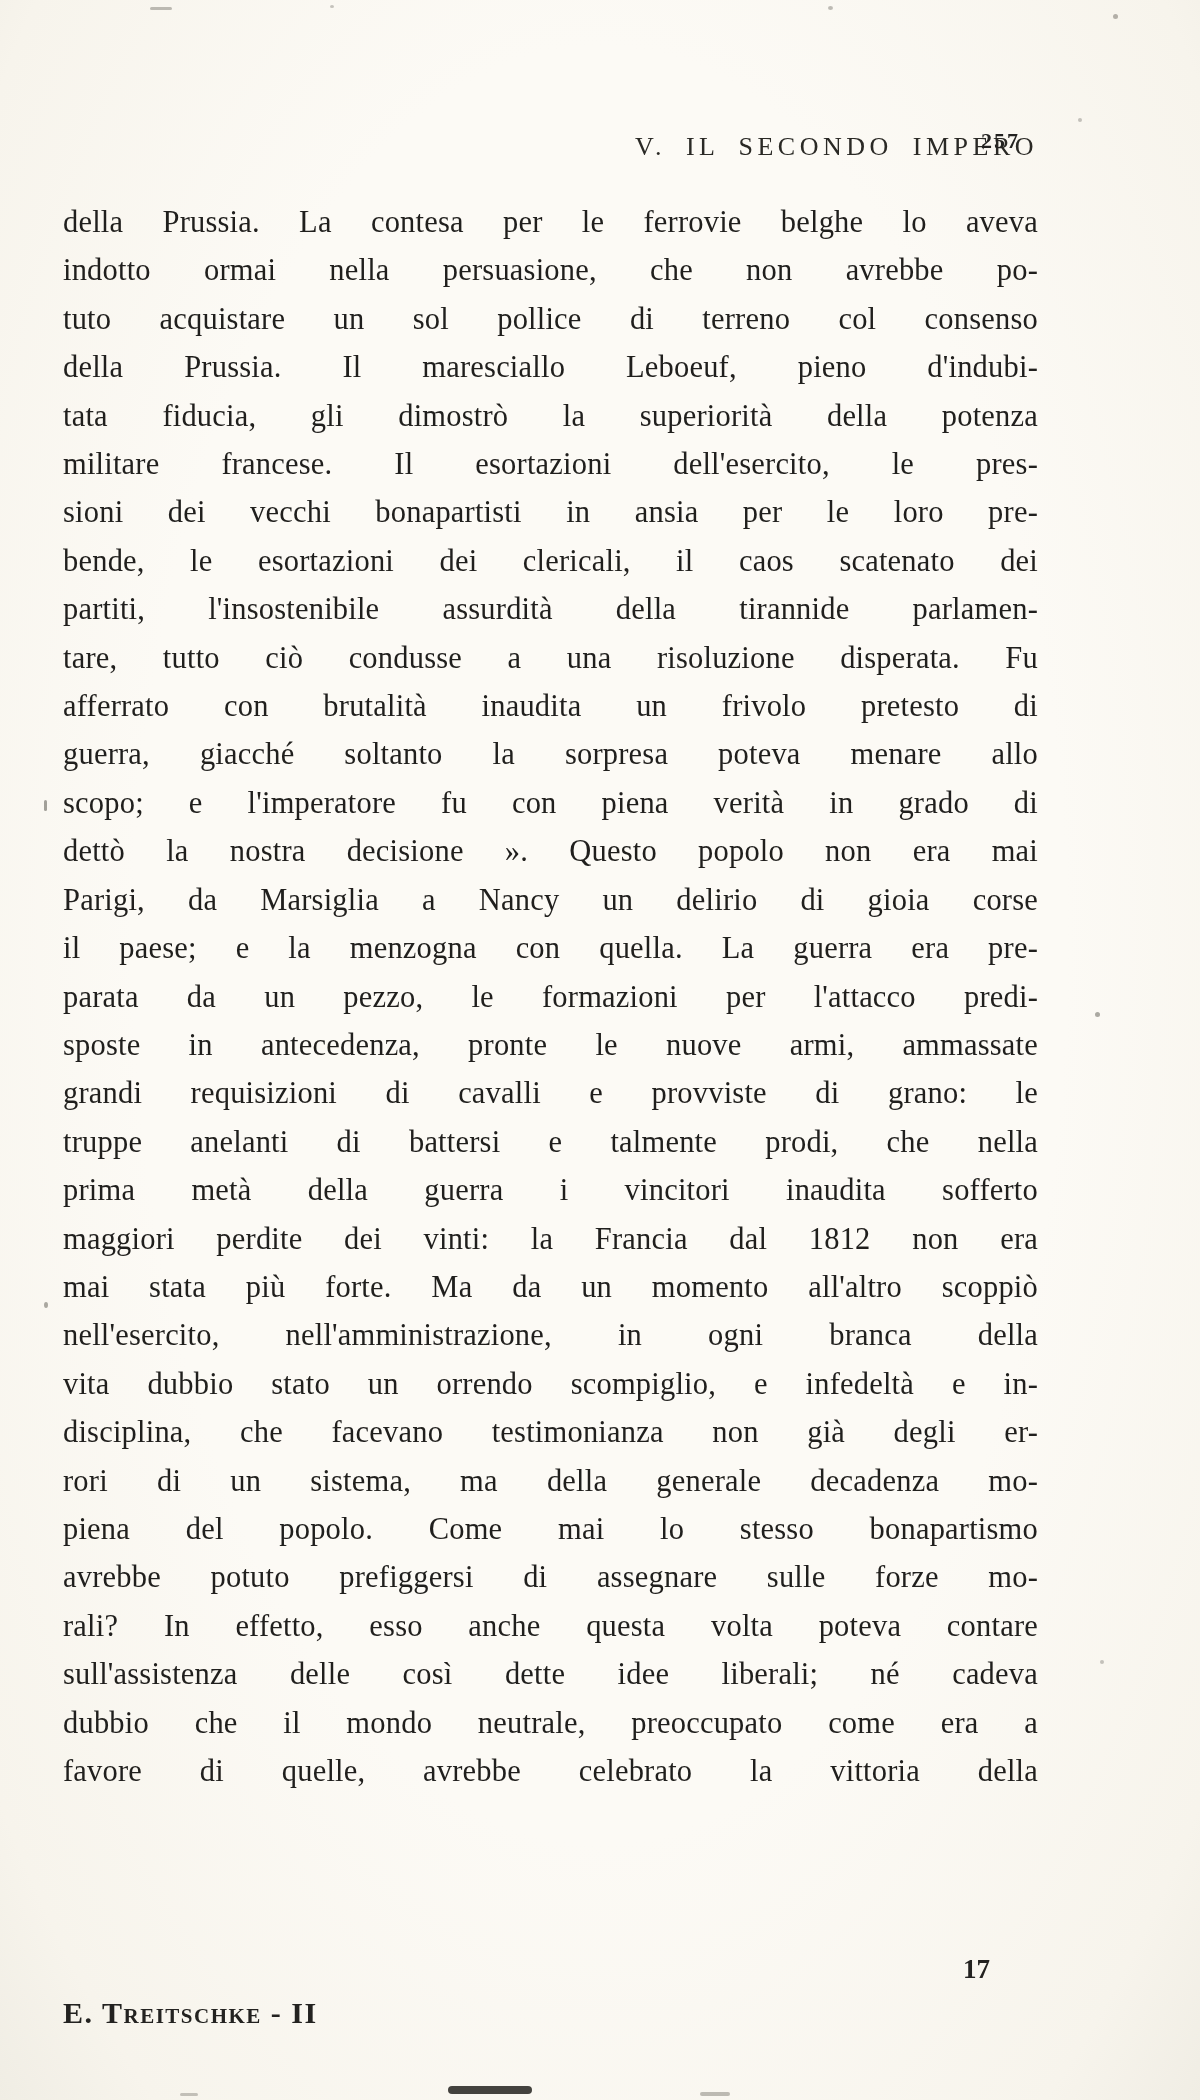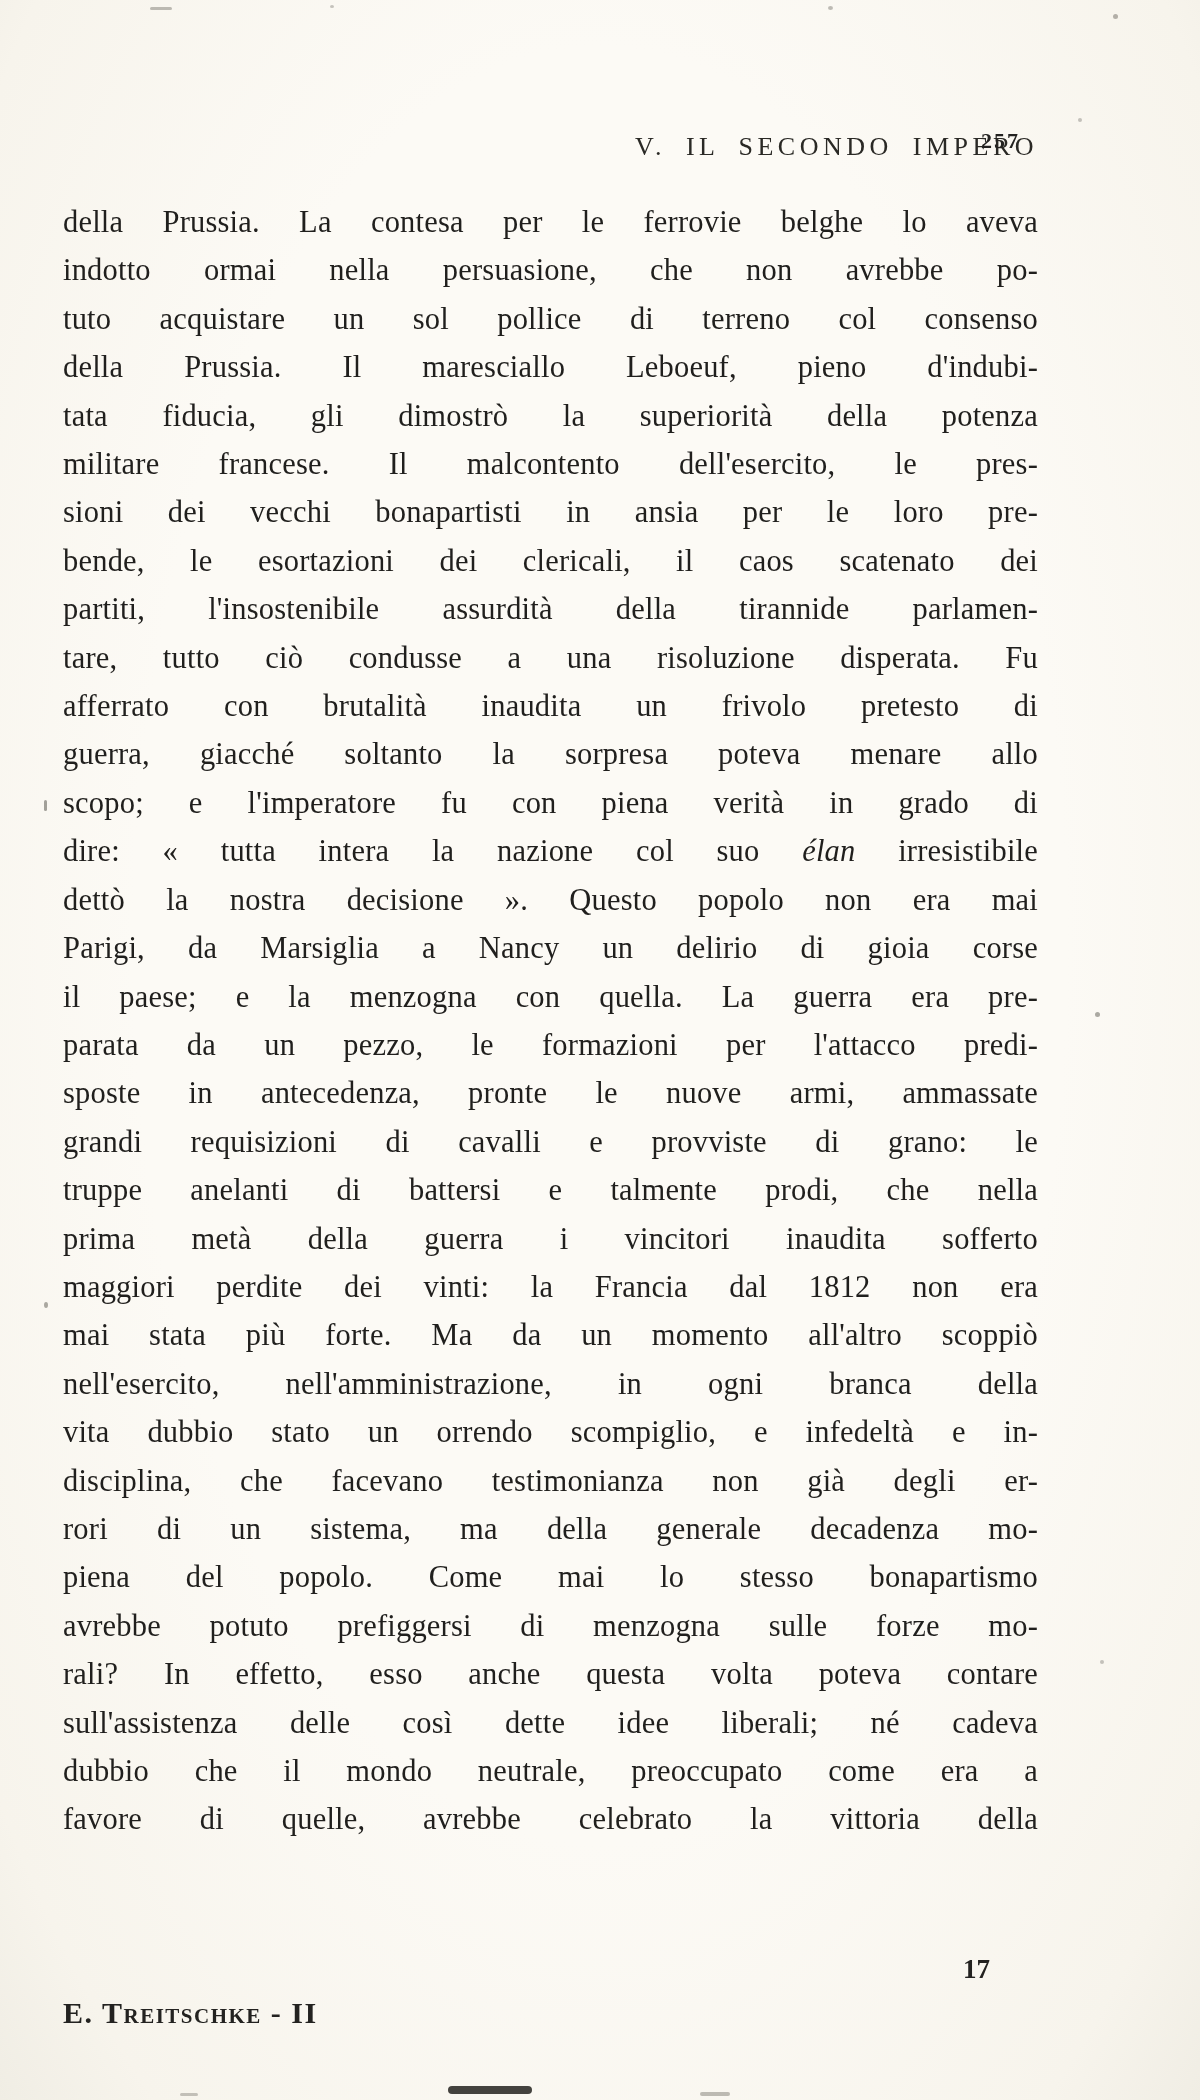--- a/index.html
+++ b/index.html
@@ -104,45 +104,44 @@
     <div class="running-title">V. IL SECONDO IMPERO</div>
     <div class="page-number">257</div>
   </div>
 
   <div class="body-text">
       <div class="line"><span>della Prussia. La contesa per le ferrovie belghe lo aveva</span></div>
       <div class="line"><span>indotto ormai nella persuasione, che non avrebbe po-</span></div>
       <div class="line"><span>tuto acquistare un sol pollice di terreno col consenso</span></div>
       <div class="line"><span>della Prussia. Il maresciallo Leboeuf, pieno d'indubi-</span></div>
       <div class="line"><span>tata fiducia, gli dimostrò la superiorità della potenza</span></div>
-      <div class="line"><span>militare francese. Il malcontento dell'esercito, le pres-</span></div>
+      <div class="line"><span>militare francese. Il esortazioni dell'esercito, le pres-</span></div>
       <div class="line"><span>sioni dei vecchi bonapartisti in ansia per le loro pre-</span></div>
       <div class="line"><span>bende, le esortazioni dei clericali, il caos scatenato dei</span></div>
       <div class="line"><span>partiti, l'insostenibile assurdità della tirannide parlamen-</span></div>
       <div class="line"><span>tare, tutto ciò condusse a una risoluzione disperata. Fu</span></div>
       <div class="line"><span>afferrato con brutalità inaudita un frivolo pretesto di</span></div>
       <div class="line"><span>guerra, giacché soltanto la sorpresa poteva menare allo</span></div>
       <div class="line"><span>scopo; e l'imperatore fu con piena verità in grado di</span></div>
-      <div class="line"><span>dire: « tutta intera la nazione col suo </span><span class="em">élan</span><span> irresistibile</span></div>
       <div class="line"><span>dettò la nostra decisione ». Questo popolo non era mai</span></div>
       <div class="line"><span>Parigi, da Marsiglia a Nancy un delirio di gioia corse</span></div>
       <div class="line"><span>il paese; e la menzogna con quella. La guerra era pre-</span></div>
       <div class="line"><span>parata da un pezzo, le formazioni per l'attacco predi-</span></div>
       <div class="line"><span>sposte in antecedenza, pronte le nuove armi, ammassate</span></div>
       <div class="line"><span>grandi requisizioni di cavalli e provviste di grano: le</span></div>
       <div class="line"><span>truppe anelanti di battersi e talmente prodi, che nella</span></div>
       <div class="line"><span>prima metà della guerra i vincitori inaudita sofferto</span></div>
       <div class="line"><span>maggiori perdite dei vinti: la Francia dal 1812 non era</span></div>
       <div class="line"><span>mai stata più forte. Ma da un momento all'altro scoppiò</span></div>
       <div class="line"><span>nell'esercito, nell'amministrazione, in ogni branca della</span></div>
       <div class="line"><span>vita dubbio stato un orrendo scompiglio, e infedeltà e in-</span></div>
       <div class="line"><span>disciplina, che facevano testimonianza non già degli er-</span></div>
       <div class="line"><span>rori di un sistema, ma della generale decadenza mo-</span></div>
       <div class="line"><span>piena del popolo. Come mai lo stesso bonapartismo</span></div>
-      <div class="line"><span>avrebbe potuto prefiggersi di menzogna sulle forze mo-</span></div>
+      <div class="line"><span>avrebbe potuto prefiggersi di assegnare sulle forze mo-</span></div>
       <div class="line"><span>rali? In effetto, esso anche questa volta poteva contare</span></div>
       <div class="line"><span>sull'assistenza delle così dette idee liberali; né cadeva</span></div>
       <div class="line"><span>dubbio che il mondo neutrale, preoccupato come era a</span></div>
       <div class="line"><span>favore di quelle, avrebbe celebrato la vittoria della</span></div>
     </div>
 
   <div class="page-footer">
     <div class="footer-signature">E. Treitschke - II</div>
     <div class="footer-catchword">17</div>
   </div>

